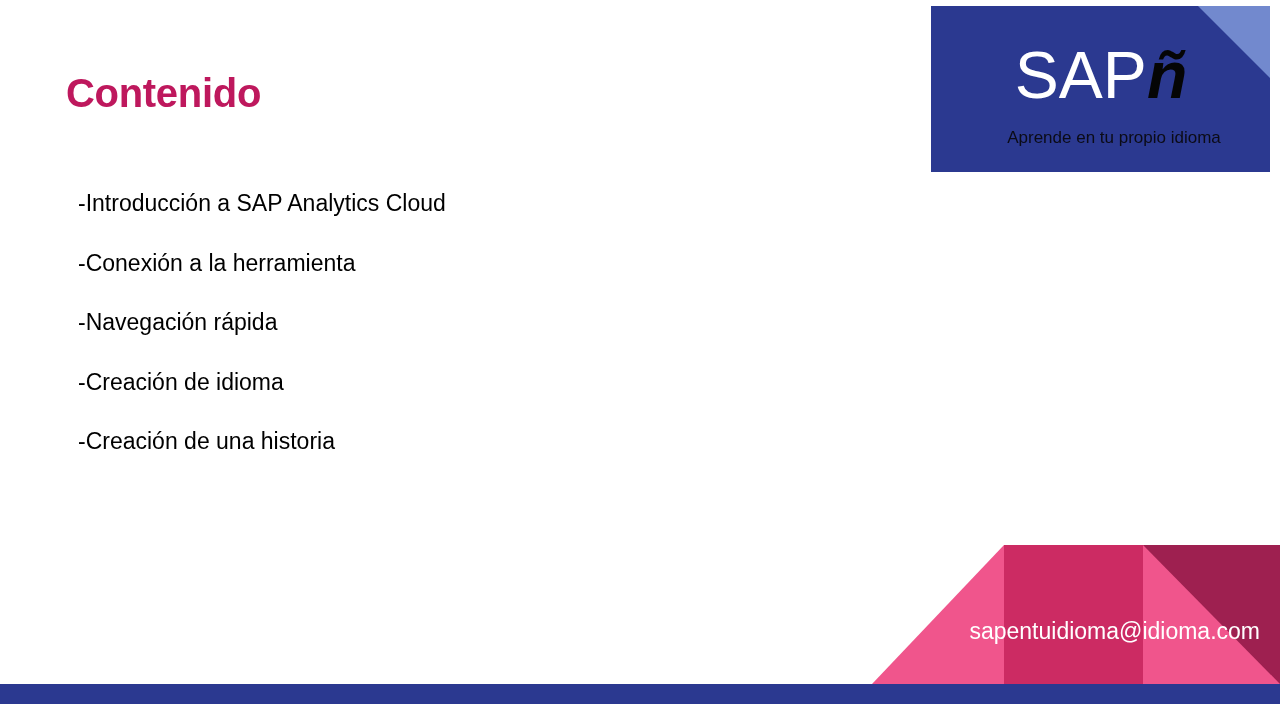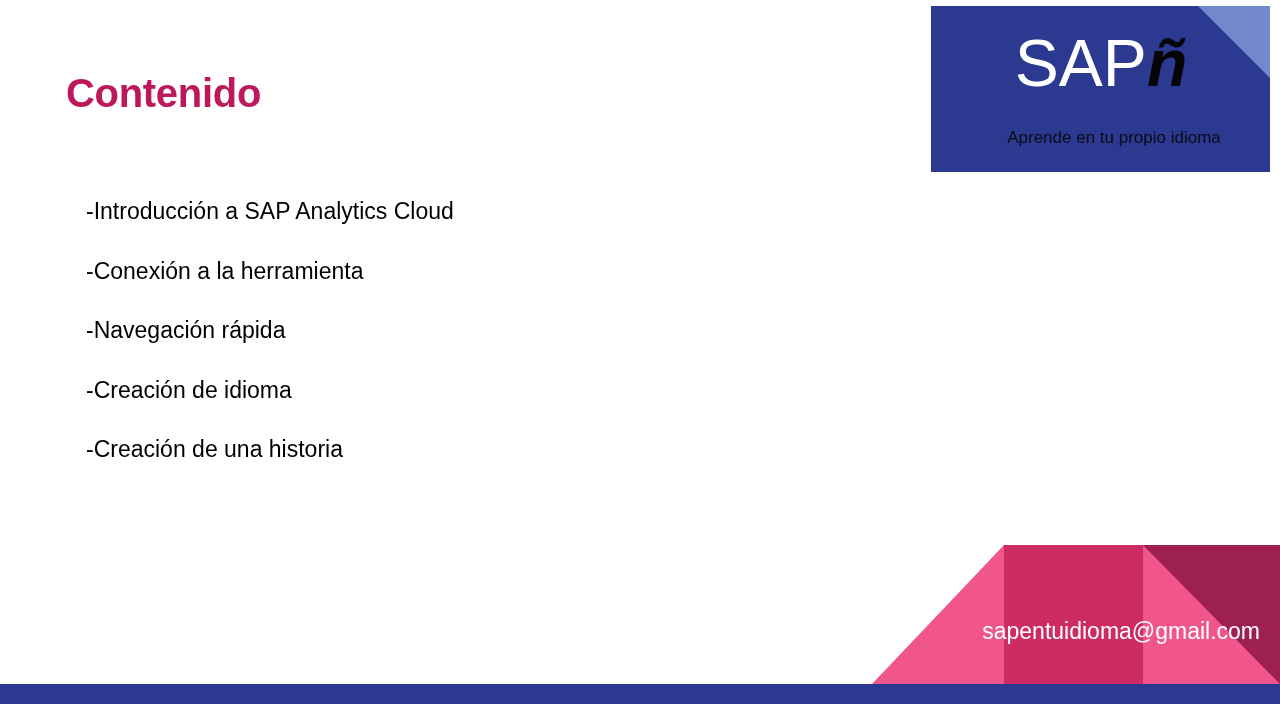--- a/index.html
+++ b/index.html
@@ -31,21 +31,21 @@
     white-space: nowrap;
   }
 
   
   #content-list {
     position: absolute;
     left: 70px;
     top: 184px;
     width: 700px;
     list-style: none;
-    margin: 16px;
+    margin: 8px;
     padding: 0;
   }
   #content-list li {
     font-size: 23px;
     color: #000000;
     line-height: 1;
     margin: 0 0 36.5px 0;
     white-space: nowrap;
   }
 
@@ -65,21 +65,21 @@
     top: 0;
     width: 0;
     height: 0;
     border-top: 72px solid #7289ce;
     border-left: 72px solid transparent;
   }
   #logo-wordmark {
     position: absolute;
     left: 0;
     right: 0;
-    top: 24px;
+    top: 36px;
     text-align: center;
     line-height: 1;
     white-space: nowrap;
   }
   #logo-wordmark .sap {
     font-size: 66px;
     font-weight: 400;
     color: #ffffff;
     letter-spacing: 0px;
   }
@@ -192,17 +192,17 @@
     <div id="logo-tagline">Aprende en tu propio idioma</div>
   </div>
 
   <div id="deco">
     <div id="deco-tri-left"></div>
     <div id="deco-block-mid"></div>
     <div id="deco-block-dark"></div>
     <div id="deco-tri-right"></div>
   </div>
 
-  <div id="deco-email">sapentuidioma@gmail.com</div>
+  <div id="deco-email">sapentuidioma@idioma.com</div>
 
   <div id="bottom-bar"></div>
 
 </div>
 
 </body></html>

